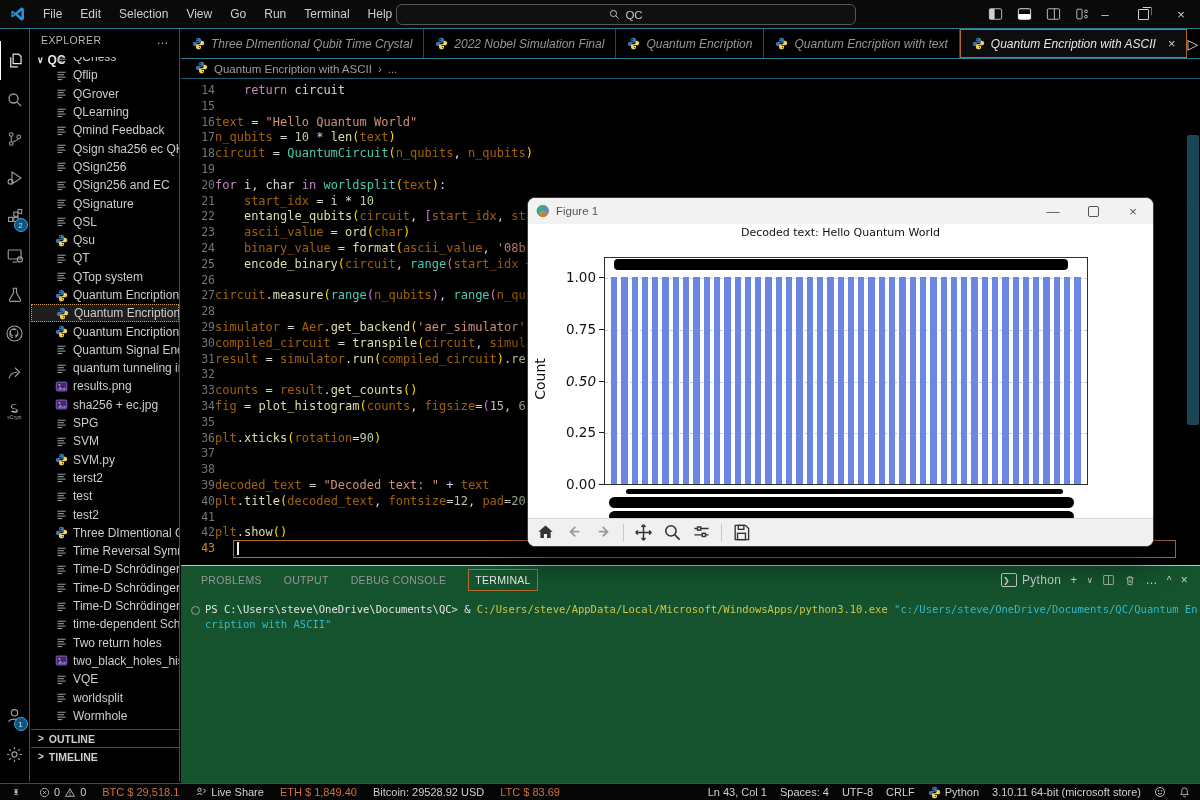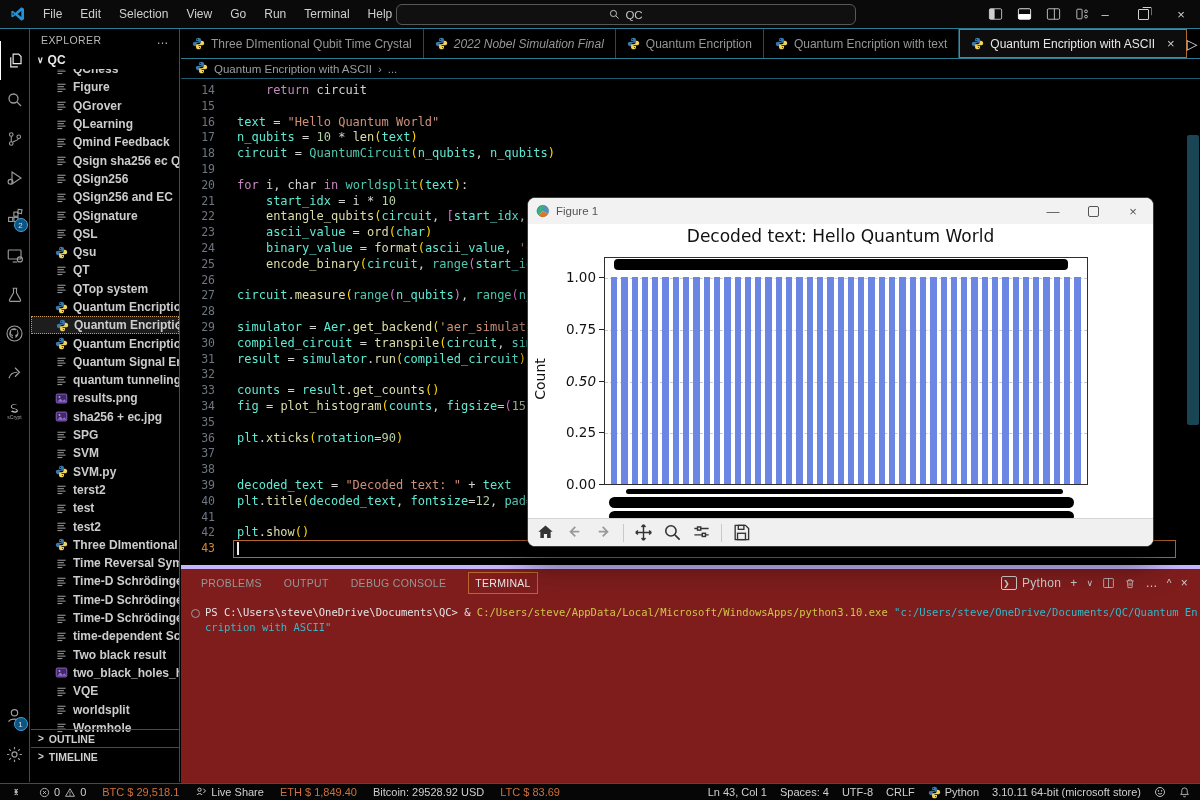--- a/index.html
+++ b/index.html
@@ -27,54 +27,54 @@
   .badge{position:absolute;right:2px;bottom:4px;min-width:12px;height:12px;border-radius:7px;background:#0e639c;
     color:#fff;font-size:8px;display:flex;align-items:center;justify-content:center;border:1px solid #4fc3f7;}
   #act-bottom{margin-top:auto;margin-bottom:8px;display:flex;flex-direction:column;align-items:center;}
   .scrypt-label{font-size:5px;color:#bbb;text-align:center;margin-top:-2px;}
   
   #sidebar{position:absolute;left:31px;top:29px;width:149px;height:753px;background:#000;
     border-right:1px solid #1c5b6e;box-sizing:border-box;color:#cccccc;}
   #sb-header{height:22px;display:flex;align-items:center;padding:0 10px;font-size:10.5px;letter-spacing:.4px;color:#b8b8b8;}
   #sb-header .more{margin-left:auto;font-size:12px;}
   #sb-root{height:18px;display:flex;align-items:center;gap:4px;padding-left:6px;font-size:12px;font-weight:bold;color:#e8e8e8;}
-  #file-list{position:absolute;top:40px;left:0;right:0;height:678px;overflow:hidden;font-weight:bold;}
+  #file-list{position:absolute;top:28px;left:0;right:0;height:678px;overflow:hidden;}
   .file-item{height:18.3px;display:flex;align-items:center;gap:5px;padding-left:24px;font-size:12px;
     white-space:nowrap;box-sizing:border-box;}
   .file-item.selected{background:#1d1d1d;border:1px dotted #c89a5a;}
   .file-item svg{flex:none;}
   #sb-sections{position:absolute;bottom:17px;left:0;right:0;}
   .sb-section{height:17px;border-top:1px solid #1c5b6e;display:flex;align-items:center;gap:5px;
     padding-left:7px;font-size:10.5px;font-weight:bold;color:#cfcfcf;}
   
   #main{position:absolute;left:181px;top:29px;width:1019px;height:753px;background:#000;}
   #tabs-row{position:absolute;left:0;top:0;right:0;height:29px;border-bottom:1px solid #2d7d95;display:flex;}
   .tab{display:flex;align-items:center;gap:6px;padding:0 11px;font-size:12px;color:#969696;
-    border-right:1px solid #1b4e5e;box-sizing:border-box;white-space:nowrap;}
+    border-right:1px solid #1b4e5e;box-sizing:border-box;white-space:nowrap;font-style:italic;}
   .tab.italic{font-style:italic;}
   .tab.active{border:1px solid #b5682d;color:#e6e6e6;background:#0d0d0d;}
   .tab .close{margin-left:6px;font-size:13px;color:#cccccc;}
   #editor-actions{margin-left:auto;display:flex;align-items:center;gap:12px;padding-right:12px;color:#d8d8d8;}
   #editor-actions .run{font-size:14px;}
   #breadcrumb{position:absolute;left:0;top:30px;right:0;height:19px;border-bottom:1px solid #1c5b6e;
     display:flex;align-items:center;gap:6px;padding-left:14px;font-size:11.5px;color:#9d9d9d;}
   #code-area{position:absolute;left:0;top:50px;right:0;height:486px;padding-top:4px;
     font-family:"DejaVu Sans Mono",monospace;font-size:12px;}
   .code-line{display:flex;height:15.8px;line-height:15.8px;}
   .gut{width:34px;flex:none;text-align:right;color:#6e7681;font-size:11.5px;}
   .gut.cur{color:#d1862f;}
-  .code-text{padding-left:22px;white-space:pre;color:#d4d4d4;}
+  .code-text{white-space:pre;color:#d4d4d4;}
   .tok-kw{color:#c586c0}.tok-str{color:#ce9178}.tok-num{color:#b5cea8}.tok-fn{color:#dcdcaa}
-  .tok-cls{color:#4ec9b0}.tok-var{color:#5eead4}.tok-pl{color:#d4d4d4}.tok-cm{color:#6a9955}
+  .tok-cls{color:#4ec9b0}.tok-var{color:#a16207}.tok-pl{color:#d4d4d4}.tok-cm{color:#6a9955}
   .tok-br{color:#ffd700}.tok-br2{color:#da70d6}
   #current-line{position:absolute;left:52px;right:24px;top:461px;height:16px;border:1px solid #b5682d;}
   #cursor{position:absolute;left:56px;top:463px;width:1.5px;height:13px;background:#eaeaea;}
   #editor-scrollbar{position:absolute;right:1px;top:56px;width:12px;height:290px;background:#2e7d99;opacity:.55;border-radius:2px;}
   
-  #terminal{position:absolute;left:0;top:536px;right:0;height:217px;border-top:4px solid #c4b5fd;background:#7f1d1d;}
+  #terminal{position:absolute;left:0;top:536px;right:0;height:217px;border-top:1px solid #c4b5fd;background:#14532d;}
   #term-header{height:28px;display:flex;align-items:center;padding-left:20px;gap:22px;
     font-size:10.5px;letter-spacing:.3px;color:#969696;position:relative;}
   .term-tab{height:100%;display:flex;align-items:center;}
   .term-tab.active{color:#e6e6e6;border:1px solid #b5682d;padding:0 6px;height:20px;align-self:center;}
   #term-actions{position:absolute;right:12px;top:0;height:28px;display:flex;align-items:center;gap:9px;color:#cccccc;font-size:12px;}
   .term-profile{display:flex;align-items:center;gap:5px;}
   .term-prof-icon{width:13px;height:12px;border:1px solid #ccc;border-radius:2px;font-size:8px;
     display:flex;align-items:center;justify-content:flex-start;padding-left:1px;color:#ccc;}
   #term-body{position:relative;padding:8px 0 0 24px;font-family:"DejaVu Sans Mono",monospace;font-size:10.5px;}
   .term-line{white-space:pre;line-height:15px;}
@@ -90,21 +90,21 @@
   
   #figure-window{position:absolute;left:527px;top:197px;width:625px;height:348px;z-index:40;
     border-radius:8px;overflow:hidden;box-shadow:0 12px 34px rgba(0,0,0,.65);border:1px solid #3a3a3a;background:#fff;}
   #fig-titlebar{height:26px;background:#f2f2f2;display:flex;align-items:center;padding-left:8px;gap:6px;
     font-size:11.5px;color:#555;}
   #fig-controls{margin-left:auto;display:flex;height:100%;}
   .fig-btn{width:40px;display:flex;align-items:center;justify-content:center;color:#555;font-size:13px;}
   .fig-max-box{width:9px;height:9px;border:1px solid #555;border-radius:2px;}
   #fig-body{position:absolute;left:0;top:26px;right:0;bottom:27px;background:#fff;}
   #fig-chart-title{position:absolute;left:0;top:2px;width:100%;text-align:center;
-    font-family:"DejaVu Sans",sans-serif;font-size:17px;color:#111;}
+    font-family:"DejaVu Sans",sans-serif;font-size:11px;color:#111;}
   #plot{position:absolute;left:76px;top:33px;width:484px;height:228px;border:1px solid #2f2f2f;box-sizing:border-box;}
   .gridline{position:absolute;left:0;width:100%;border-top:1px dashed #c9c9c9;}
   #bars{position:absolute;left:6px;right:6px;bottom:0;height:228px;display:flex;gap:4px;align-items:flex-end;}
   .bar{flex:1;background:#6b86e3;}
   #top-band{position:absolute;left:9px;right:19px;top:1px;height:11px;background:#000;border-radius:4px;}
   .ytick-label{position:absolute;width:42px;text-align:right;font-family:"DejaVu Sans",sans-serif;
     font-size:13.5px;color:#111;}
   .ytick-mark{position:absolute;width:5px;border-top:1.4px solid #222;}
   #count-label{position:absolute;left:-23px;top:147px;width:70px;text-align:center;transform:rotate(-90deg);
     font-family:"DejaVu Sans",sans-serif;font-size:14px;color:#111;}
@@ -276,21 +276,21 @@
         </svg>
         <span>QChess</span>
       </div>
       <div class="file-item">
         <svg width="13" height="13" viewBox="0 0 16 16" stroke="#9a9a9a" stroke-width="1.3">
           <line x1="3" y1="4" x2="13" y2="4"></line>
           <line x1="3" y1="7" x2="11" y2="7"></line>
           <line x1="3" y1="10" x2="13" y2="10"></line>
           <line x1="3" y1="13" x2="9" y2="13"></line>
         </svg>
-        <span>Figure</span>
+        <span>Qflip</span>
       </div>
       <div class="file-item">
         <svg width="13" height="13" viewBox="0 0 16 16" stroke="#9a9a9a" stroke-width="1.3">
           <line x1="3" y1="4" x2="13" y2="4"></line>
           <line x1="3" y1="7" x2="11" y2="7"></line>
           <line x1="3" y1="10" x2="13" y2="10"></line>
           <line x1="3" y1="13" x2="9" y2="13"></line>
         </svg>
         <span>QGrover</span>
       </div>
@@ -541,21 +541,21 @@
         </svg>
         <span>time-dependent Schr...</span>
       </div>
       <div class="file-item">
         <svg width="13" height="13" viewBox="0 0 16 16" stroke="#9a9a9a" stroke-width="1.3">
           <line x1="3" y1="4" x2="13" y2="4"></line>
           <line x1="3" y1="7" x2="11" y2="7"></line>
           <line x1="3" y1="10" x2="13" y2="10"></line>
           <line x1="3" y1="13" x2="9" y2="13"></line>
         </svg>
-        <span>Two black result</span>
+        <span>Two return holes</span>
       </div>
       <div class="file-item">
         <svg width="13" height="13" viewBox="0 0 16 16">
           <rect x="1.5" y="2.5" width="13" height="11" rx="1.5" fill="#3d2a66" stroke="#9b6fd4"></rect>
           <circle cx="5.5" cy="6" r="1.2" fill="#c9a7f0"></circle>
           <path d="M3 12l3.5-4 3 3 2-2 2.5 3z" fill="#9b6fd4"></path>
         </svg>
         <span>two_black_holes_hist...</span>
       </div>
       <div class="file-item">

